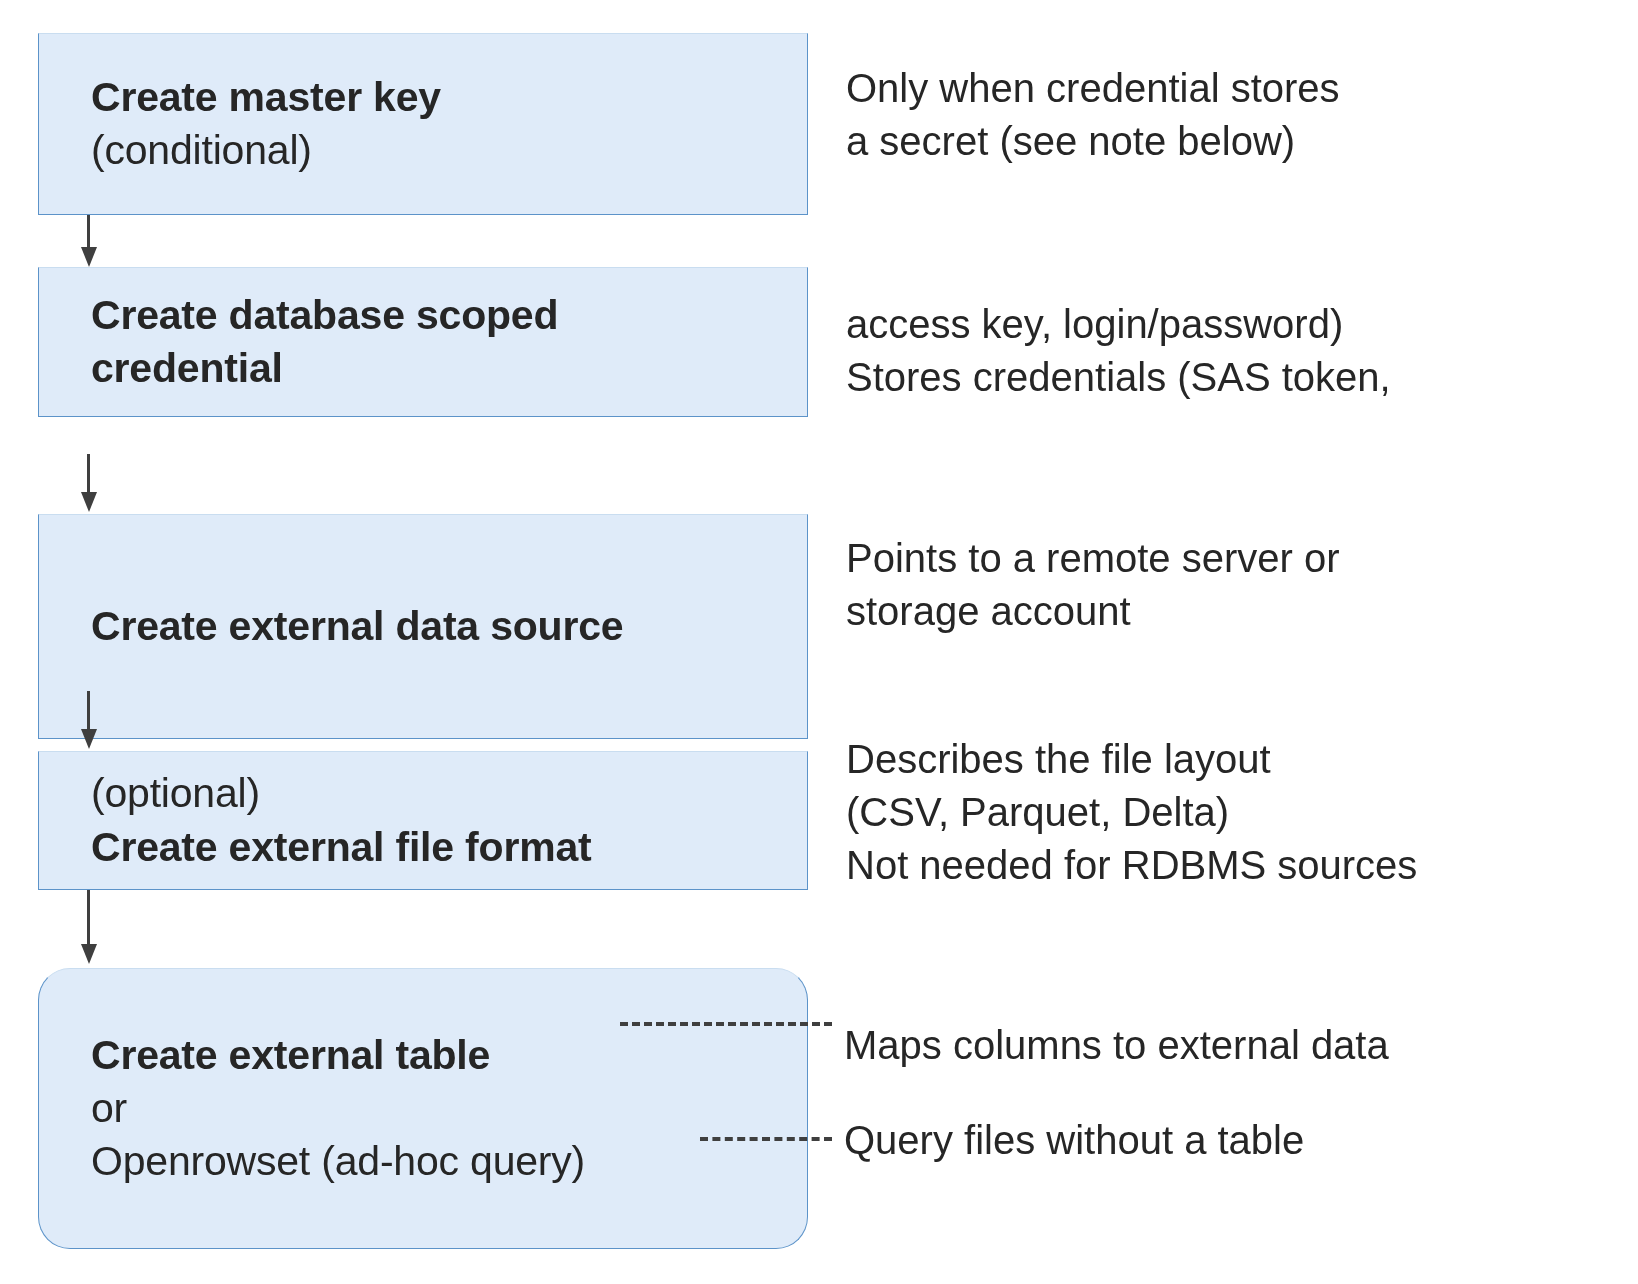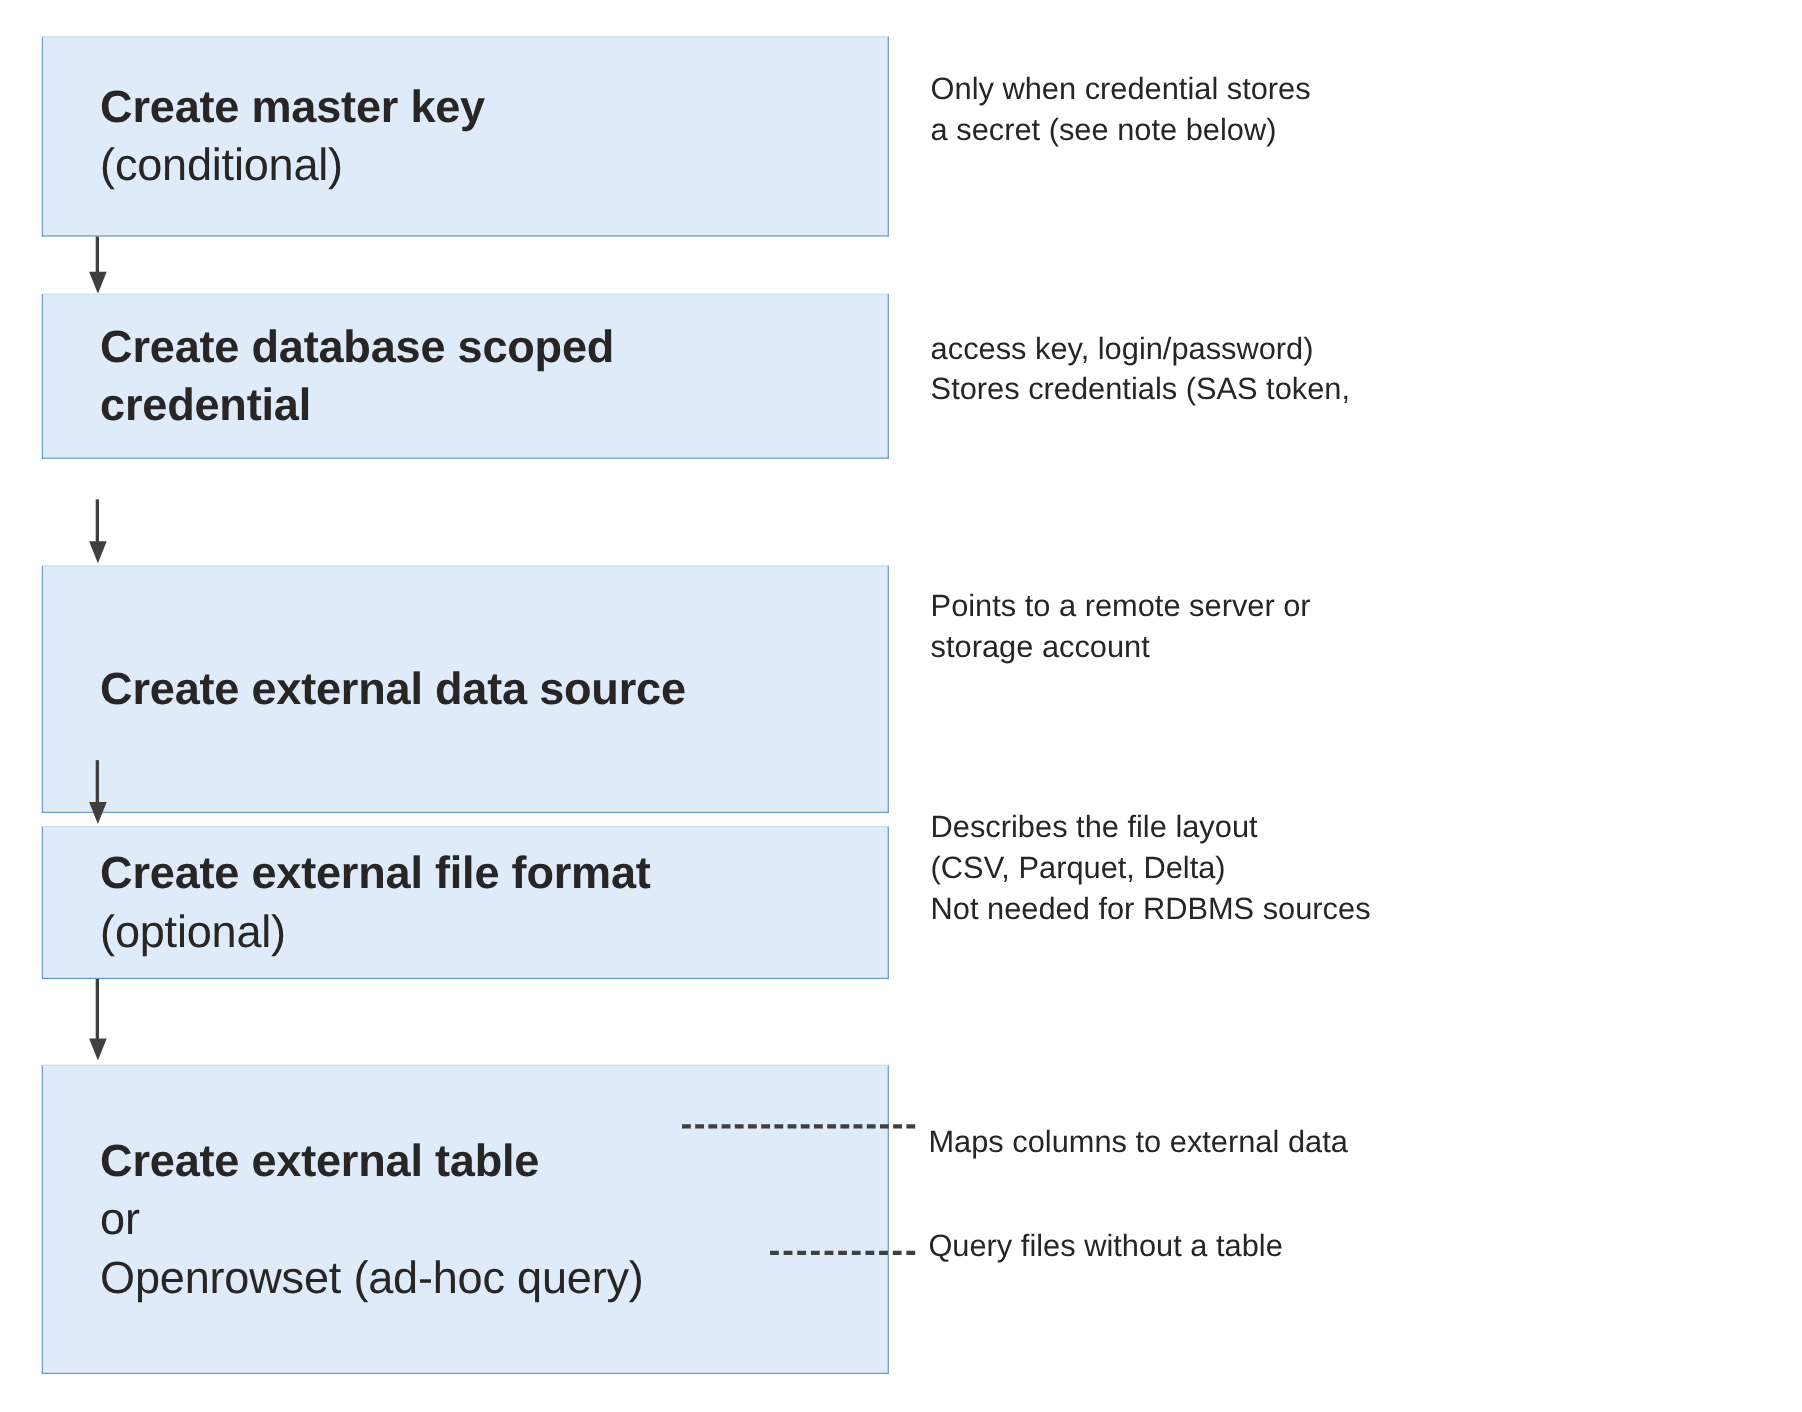--- a/index.html
+++ b/index.html
@@ -46,21 +46,21 @@
   }
   .box-line.bold { font-weight: bold; }
   .box-line.normal { font-weight: normal; }
   .inline-bold { font-weight: normal; }
   .inline-normal { font-weight: normal; margin-top: 33px; }
 
   
   .side-text {
     position: absolute;
     left: 846px;
-    font-size: 28px;
+    font-size: 40px;
     line-height: 1.33;
     color: #262626;
     white-space: nowrap;
   }
   .side-text .desc-line { display: block; }
 
   
   .arrow {
     position: absolute;
     left: 81px;
@@ -137,36 +137,36 @@
     <span class="desc-line">storage account</span>
   </div>
 
   <div class="arrow" style="top:691px; height:60px;">
     <div class="shaft" style="height:40px;"></div>
     <div class="head" style="top:38px;"></div>
   </div>
 
   <div class="flow-box" style="top:751px; height:139px;">
     <div class="box-text">
+      <span class="box-line normal">(optional)</span>
       <span class="box-line bold">Create external file format</span>
-      <span class="box-line normal">(optional)</span>
     </div>
   </div>
   <div class="side-text" style="top:733px;">
     <span class="desc-line">Describes the file layout</span>
     <span class="desc-line">(CSV, Parquet, Delta)</span>
     <span class="desc-line">Not needed for RDBMS sources</span>
   </div>
 
   <div class="arrow" style="top:890px; height:78px;">
     <div class="shaft" style="height:56px;"></div>
     <div class="head" style="top:54px;"></div>
   </div>
 
-  <div class="flow-box" style="top:968px; height:281px;">
+  <div class="flow-box" style="top:968px; height:281px;border-radius:32px;">
     <div class="box-text">
       <span class="box-line bold">Create external table</span>
       <span class="box-line normal">or</span>
       <span class="box-line"><span class="inline-bold">Openrowset</span><span class="inline-normal"> (ad-hoc query)</span></span>
     </div>
   </div>
 
   <div class="dash-line" style="left:620px; top:1022px; width:212px;"></div>
   <div class="side-text" style="left:844px; top:999px;margin-top:20px;">
     <span class="desc-line">Maps columns to external data</span>

